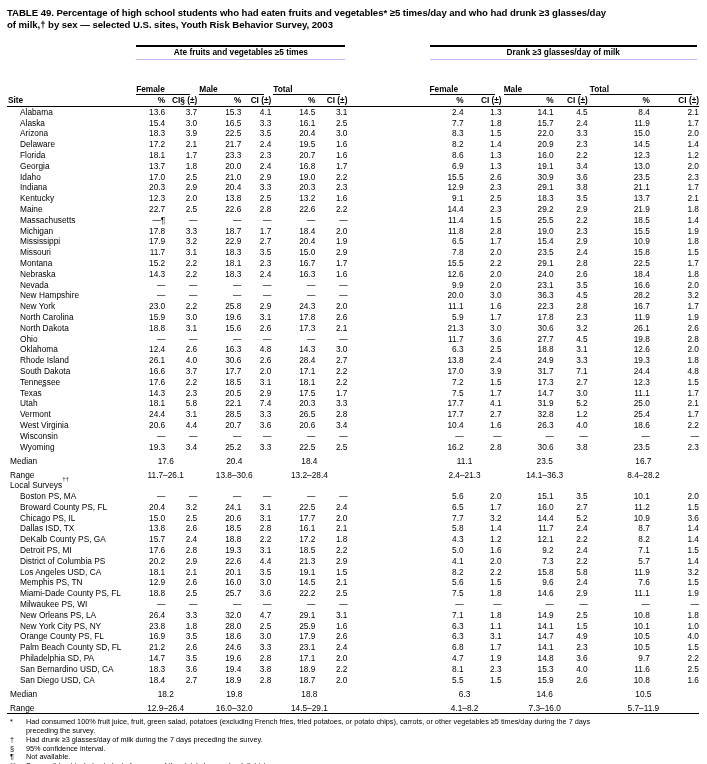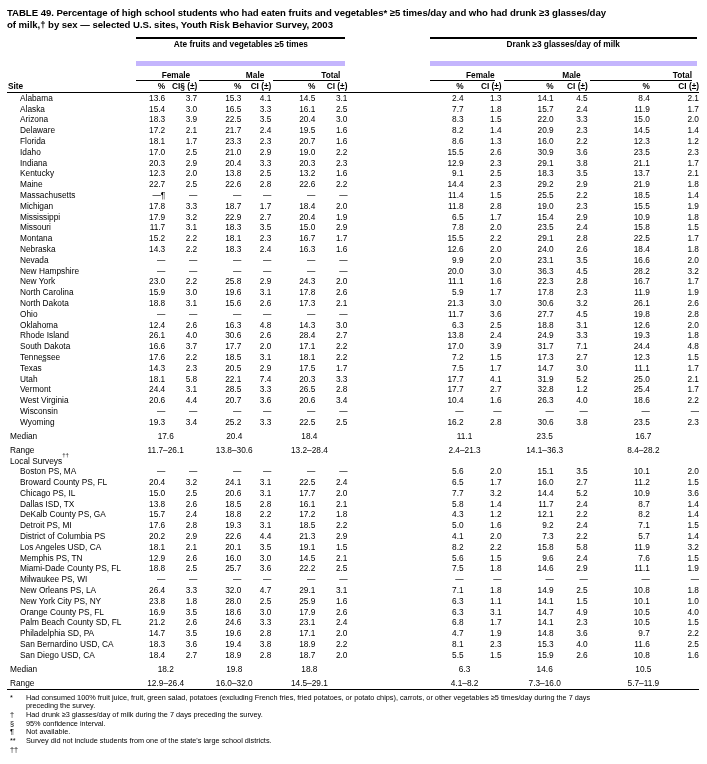--- a/index.html
+++ b/index.html
@@ -3,23 +3,23 @@
 <meta charset="utf-8">
 <style>
   html,body{margin:0;padding:0;background:#fff;width:707px;height:764px;overflow:hidden;}
   .page{position:relative;width:619px;height:764px;background:#fff;color:#000;
         font-family:"Liberation Sans","DejaVu Sans",sans-serif;}
   .title{padding:7px 6px 2px 7px;font-size:9.6px;font-weight:bold;line-height:11.5px;letter-spacing:-0.05px;}
   table{border-collapse:collapse;table-layout:fixed;width:692px;margin:1px 0 0 7px;
         border-bottom:1.5px solid #000;}
   td{padding:0;font-size:8.3px;line-height:10.8px;height:10.8px;white-space:nowrap;vertical-align:bottom;}
   .num{text-align:right;}
-  .grp{border-top:2px solid #000;border-bottom:5px solid #c4b5fd;text-align:center;font-weight:bold;
-       margin:4px 2px;line-height:11px;padding-bottom:11px;}
-  .pair{border-bottom:1.5px solid #000;text-align:right;font-weight:bold;margin:0 7px 0 2px;line-height:10px;}
+  .grp{border-top:2px solid #000;border-bottom:1px solid #c4b5fd;text-align:center;font-weight:bold;
+       margin:12px 2px;line-height:11px;padding-bottom:1px;}
+  .pair{border-bottom:1.5px solid #000;text-align:left;font-weight:bold;margin:12px 7px 0 2px;line-height:10px;}
   .h-row td{border-bottom:1.5px solid #000;font-weight:bold;margin-top:36px;}
   .site-hdr{text-align:left;padding-left:1px;}
   .sec{padding-left:3px;}
   .site{padding-left:13px;}
   .sum-label{padding-left:3px;margin-left:28px;}
   .sumv{text-align:center;}
   .sum-row td{padding-top:2px;height:12px;}
   sup{font-size:6px;vertical-align:top;position:relative;top:-1px;line-height:0;}
   .footnotes{margin:4px 6px 0 7px;font-size:7.3px;line-height:8.7px;}
   .fn{position:relative;padding-left:19px;}
@@ -173,20 +173,36 @@
           <td class="num">1.6</td>
           <td></td>
           <td class="num">8.6</td>
           <td class="num">1.3</td>
           <td class="num">16.0</td>
           <td class="num">2.2</td>
           <td class="num">12.3</td>
           <td class="num">1.2</td>
         </tr>
         <tr class="data-row">
+          <td class="site">Georgia</td>
+          <td class="num">13.7</td>
+          <td class="num">1.8</td>
+          <td class="num">20.0</td>
+          <td class="num">2.4</td>
+          <td class="num">16.8</td>
+          <td class="num">1.7</td>
+          <td></td>
+          <td class="num">6.9</td>
+          <td class="num">1.3</td>
+          <td class="num">19.1</td>
+          <td class="num">3.4</td>
+          <td class="num">13.0</td>
+          <td class="num">2.0</td>
+        </tr>
+        <tr class="data-row">
           <td class="site">Idaho</td>
           <td class="num">17.0</td>
           <td class="num">2.5</td>
           <td class="num">21.0</td>
           <td class="num">2.9</td>
           <td class="num">19.0</td>
           <td class="num">2.2</td>
           <td></td>
           <td class="num">15.5</td>
           <td class="num">2.6</td>

